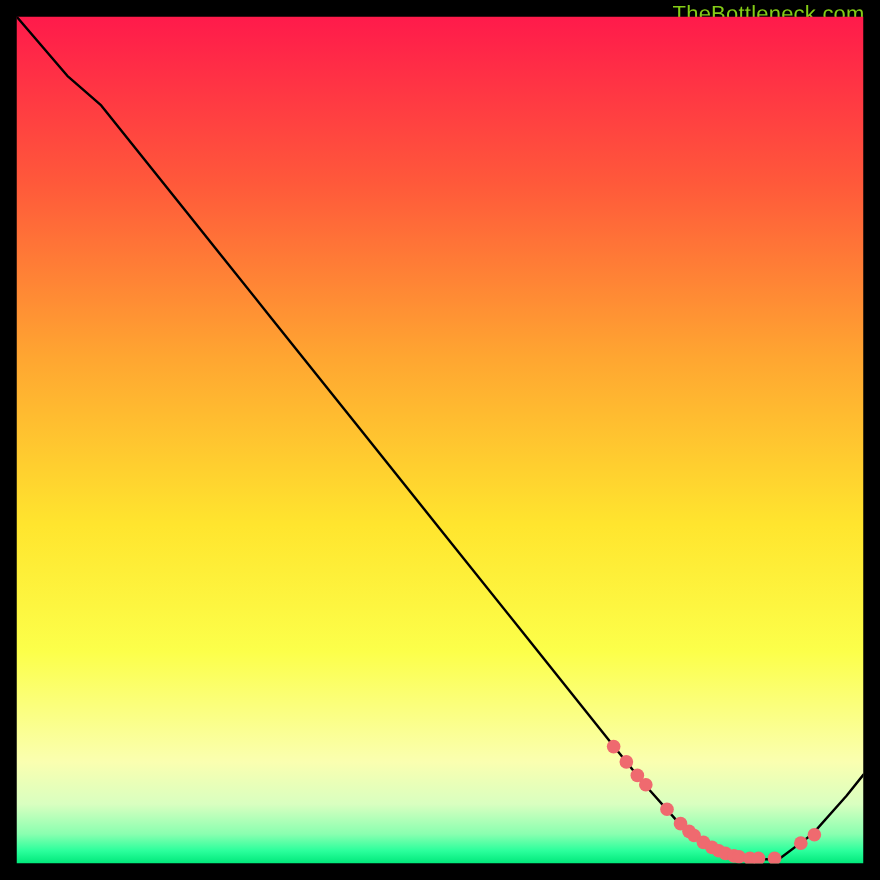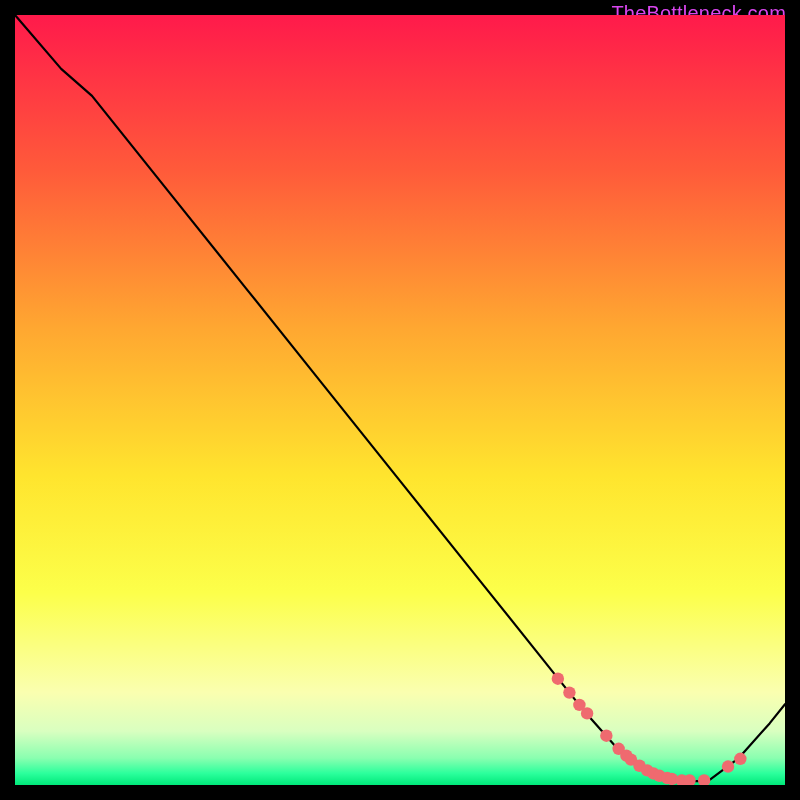--- a/index.html
+++ b/index.html
@@ -21,21 +21,21 @@
     top: 15px;
     width: 770px;
     height: 770px;
   }
   .watermark {
     position: absolute;
     top: 2px;
     right: 14px;
     font-family: Arial, Helvetica, sans-serif;
     font-size: 20px;
-    color: #d946ef;
+    color: #84cc16;
     letter-spacing: 0.2px;
     user-select: none;
   }
   svg {
     display: block;
   }
 </style>
 </head>
 <body>
 

